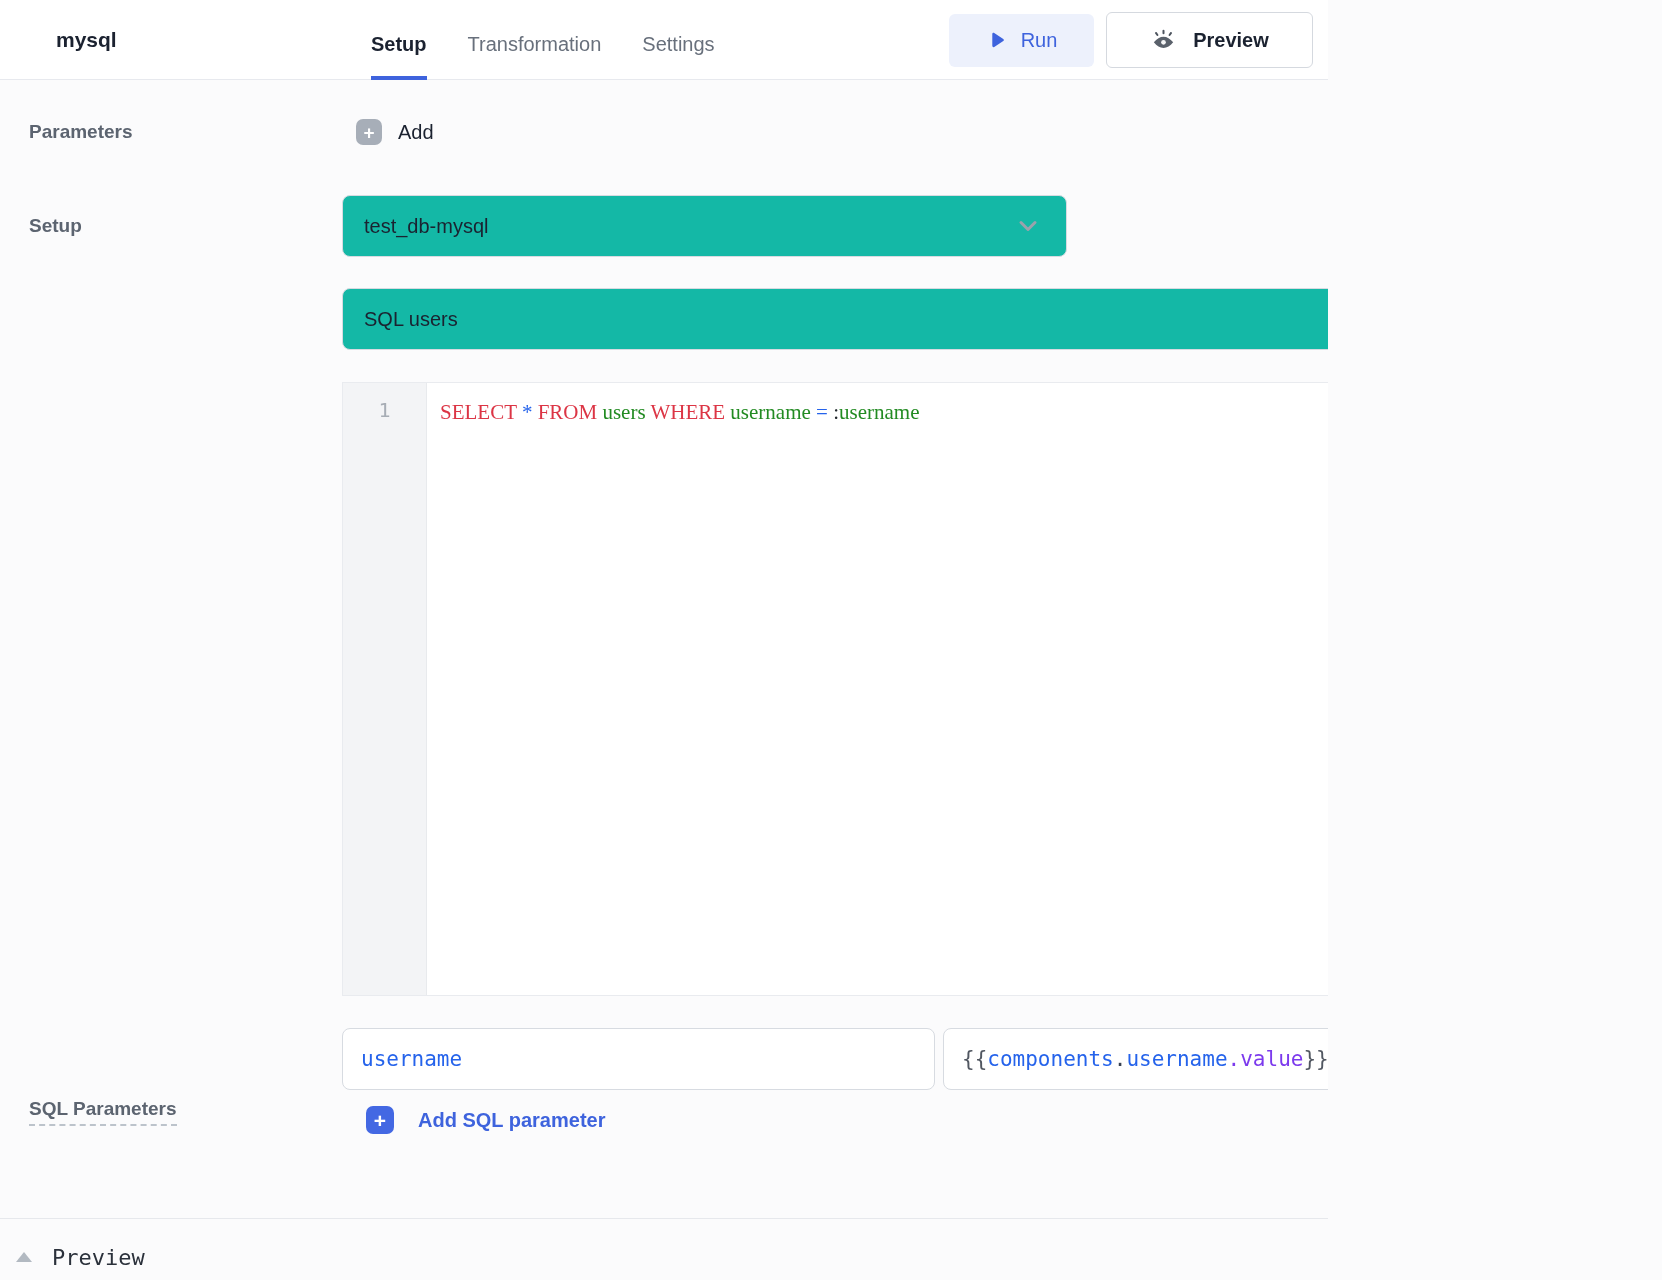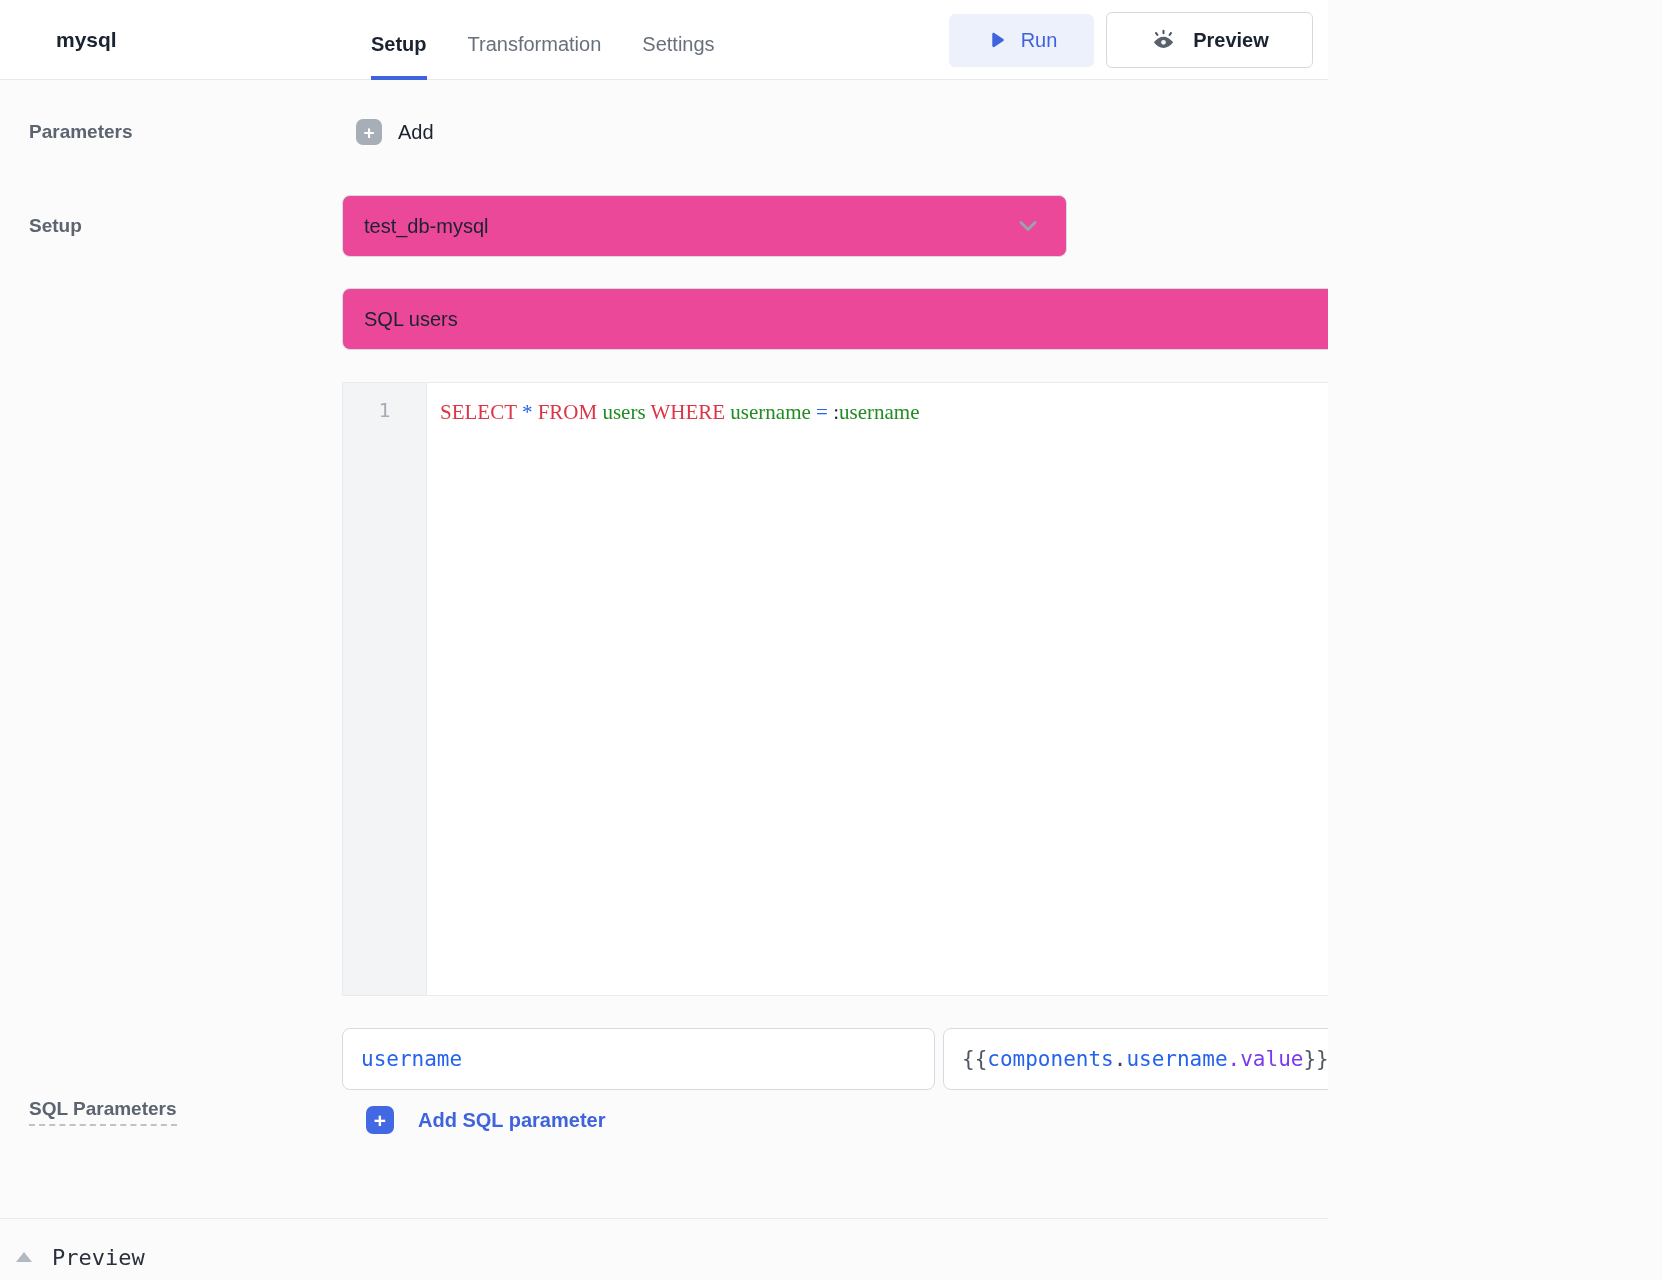--- a/index.html
+++ b/index.html
@@ -46,21 +46,21 @@
   
   .field-label {
     position:absolute; left:29px;
     font-size:19px; font-weight:600; color:#5c6470;
   }
   .label-dashed {
     border-bottom:2px dashed #bcc3cb; padding-bottom:4px;
   }
   
   .select-box {
-    position:absolute; background:#ec4899; border:1px solid #d7dbe1; border-radius:8px;
+    position:absolute; background:#14b8a6; border:1px solid #d7dbe1; border-radius:8px;
     display:flex; align-items:center; font-size:20px; color:#1b2230;
     padding:0 24px 0 21px; cursor:pointer;
   }
   .select-box .chev { margin-left:auto; display:flex; align-items:center; }
   .add-inline {
     position:absolute; display:flex; align-items:center; gap:16px; cursor:pointer;
   }
   .icon-plus-gray {
     width:26px; height:26px; border-radius:7px; background:#a7aeb8;
     color:#ffffff; font-size:19px; font-weight:600;

